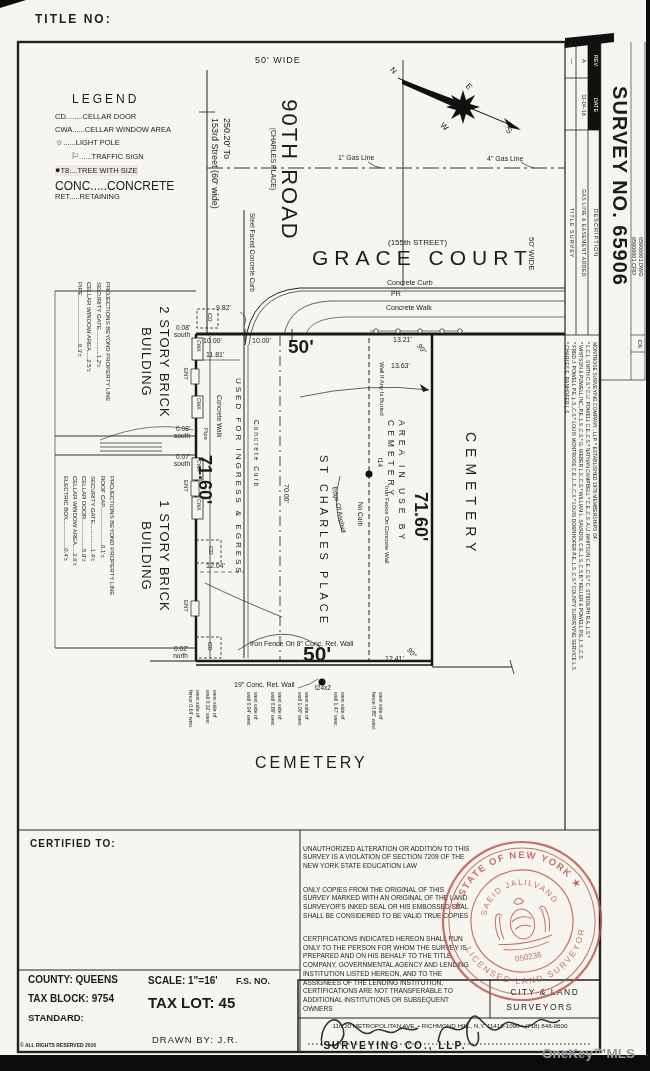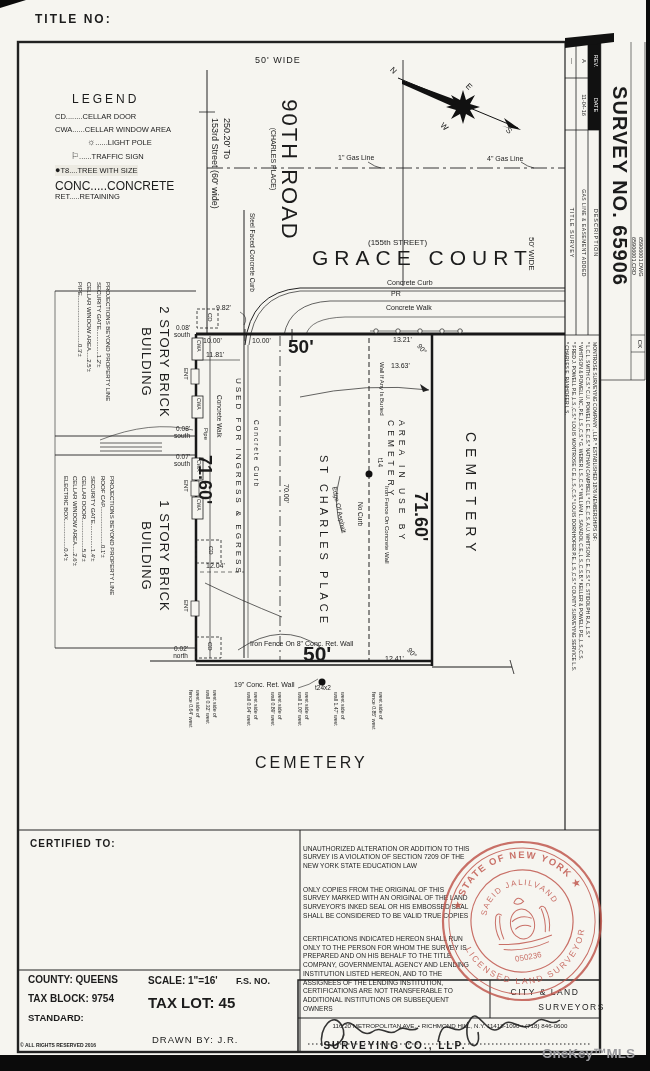--- a/index.html
+++ b/index.html
@@ -162,35 +162,35 @@
   <div class="lbl v" style="left:598px;top:342px;width:492px;font-size:5px;line-height:1.4;">MONTROSE SURVEYING COMPANY , LLP. * ESTABLISHED 1876  MEMBERSHIPS OF:
 * L.C.L. SMITH C.S.* C.U. POWELL C.E.,C.S.* NATHAN CAMPBELL * C.E.,C.S.  A.U. WHITSON C.E.,C.S.* C. STIDOLPH R.A.,L.S.*
 * WHITSON &amp; POWELL INC.,P.E.,L.S.,C.S.* G. WEBER L.S.,C.S.* WILLIAM L. SAVADOL C.E.,L.S.,C.S.B.* KELLER &amp; POWELL P.E.,L.S.,C.S.
 * FRED J. POWELL P.E.,L.S.,C.S.* LOUIS MONTROSE C.E.,L.S.,C.S.* LOUIS DORNHOFER P.E.,L.S.,C.S.* COUNTY SURVEYING SERVICE L.S.
 * CHARLES E. RANHOFER L.S.</div>
 
   <div>
     <div class="lbl" style="left:72px;top:92px;font-size:12px;letter-spacing:3px;">LEGEND</div>
     <div class="lbl" style="left:55px;top:112px;font-size:7.5px;text-align:center;"><span></span><span>CD........CELLAR DOOR</span></div>
     <div class="lbl" style="left:55px;top:125px;font-size:7.5px;"><span></span><span>CWA......CELLAR WINDOW AREA</span></div>
-    <div class="lbl" style="left:55px;top:137px;font-size:7.5px;margin-left:32px;"><span style="font-size:9px;">☼</span><span>......LIGHT POLE</span></div>
+    <div class="lbl" style="left:55px;top:137px;font-size:7.5px;"><span style="font-size:9px;">☼</span><span>......LIGHT POLE</span></div>
     <div class="lbl" style="left:55px;top:151px;font-size:7.5px;margin-left:16px;"><span style="font-size:9px;">⚐</span><span>......TRAFFIC SIGN</span></div>
     <div class="lbl" style="left:55px;top:165px;font-size:7.5px;background:#eceae2;"><span style="font-size:9px;">●</span><span>T8....TREE WITH SIZE</span></div>
     <div class="lbl" style="left:55px;top:179px;font-size:12px;"><span>CONC.....CONCRETE</span></div>
     <div class="lbl" style="left:55px;top:192px;font-size:7.5px;"><span>RET.....RETAINING</span></div>
   </div>
 
   <div class="lbl" style="left:255px;top:55px;font-size:9px;letter-spacing:1px;">50' WIDE</div>
   <div class="lbl v c" style="left:303px;top:86px;width:168px;font-size:22px;letter-spacing:2px;">90TH ROAD</div>
   <div class="lbl v c" style="left:277px;top:115px;width:88px;font-size:7px;">(CHARLES PLACE)</div>
   <div class="lbl v" style="left:233px;top:118px;width:142px;font-size:9px;line-height:1.35;">250.20' To
 153rd Street (60' wide)</div>
   <div class="lbl" style="left:338px;top:154px;font-size:7px;">1" Gas Line</div>
   <div class="lbl" style="left:487px;top:155px;font-size:7px;">4" Gas Line</div>
-  <div class="lbl" style="left:368px;top:238px;font-size:8px;">(155th STREET)</div>
+  <div class="lbl" style="left:388px;top:238px;font-size:8px;">(155th STREET)</div>
   <div class="lbl" style="left:312px;top:245px;font-size:21px;letter-spacing:6px;">GRACE COURT</div>
   <div class="lbl v" style="left:536px;top:237px;width:55px;font-size:8px;">50' WIDE</div>
   <div class="lbl" style="left:387px;top:279px;font-size:7px;">Concrete Curb</div>
   <div class="lbl" style="left:391px;top:290px;font-size:7px;">PR</div>
   <div class="lbl" style="left:386px;top:304px;font-size:7px;">Concrete Walk</div>
   <div class="lbl v" style="left:256px;top:213px;width:88px;font-size:6.5px;">Steel Faced Concrete Curb</div>
   <div class="lbl v c" style="left:173px;top:288px;width:148px;font-size:13px;letter-spacing:1px;line-height:1.4;">2 STORY BRICK
 BUILDING</div>
   <div class="lbl v c" style="left:173px;top:468px;width:176px;font-size:13px;letter-spacing:1px;line-height:1.4;">1 STORY BRICK
 BUILDING</div>
@@ -286,21 +286,21 @@
   <div class="lbl b" style="left:148px;top:975px;font-size:10px;">SCALE: 1"=16'</div>
   <div class="lbl b" style="left:236px;top:976px;font-size:9px;">F.S. NO.</div>
   <div class="lbl b" style="left:28px;top:993px;font-size:10px;">TAX BLOCK: 9754</div>
   <div class="lbl b" style="left:148px;top:994px;font-size:15px;">TAX LOT: 45</div>
   <div class="lbl b" style="left:28px;top:1012px;font-size:9.5px;">STANDARD:</div>
   <div class="lbl" style="left:152px;top:1034px;font-size:9.5px;letter-spacing:1px;">DRAWN BY: J.R.</div>
   <div class="lbl b" style="left:20px;top:1042px;font-size:5px;">© ALL RIGHTS RESERVED 2016</div>
 
   <div class="lbl b c" style="left:302px;top:1005px;width:186px;font-size:10px;letter-spacing:2px;margin-top:35px;">SURVEYING CO., LLP.</div>
   <div class="lbl c" style="left:492px;top:987px;width:106px;font-size:8.5px;letter-spacing:1.5px;">CITY &amp; LAND</div>
-  <div class="lbl c" style="left:492px;top:1002px;width:95px;font-size:8.5px;letter-spacing:1.5px;padding-left:32px;">SURVEYORS</div>
+  <div class="lbl c" style="left:492px;top:1002px;width:95px;font-size:8.5px;letter-spacing:1.5px;">SURVEYORS</div>
   <div class="lbl c" style="left:300px;top:1022px;width:300px;font-size:6.2px;">116 20 METROPOLITAN AVE.   •   RICHMOND HILL, N.Y. 11418-1090   •   (718) 846-0600</div>
 
   <svg class="stampsvg" width="170" height="170" viewBox="0 0 170 170" style="left:437px;top:836px;">
     <g transform="rotate(-10 85 85)" stroke="#bf5349" fill="none" opacity=".82">
       <circle cx="85" cy="85" r="79" stroke-width="2.2"></circle>
       <circle cx="85" cy="85" r="73" stroke-width="1"></circle>
       <circle cx="85" cy="85" r="51" stroke-width="1.2"></circle>
       <path id="arcTop" d="M 22,85 A 63,63 0 0 1 148,85" stroke="none"></path>
       <path id="arcBot" d="M 22,85 A 63,63 0 0 0 148,85" stroke="none"></path>
       <path id="arcName" d="M 49,85 A 36,36 0 0 1 121,85" stroke="none"></path>

